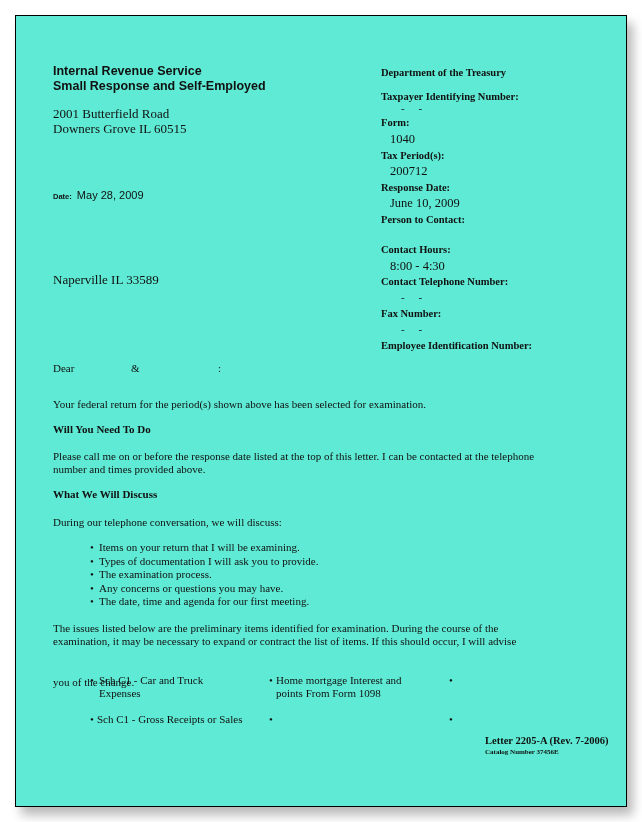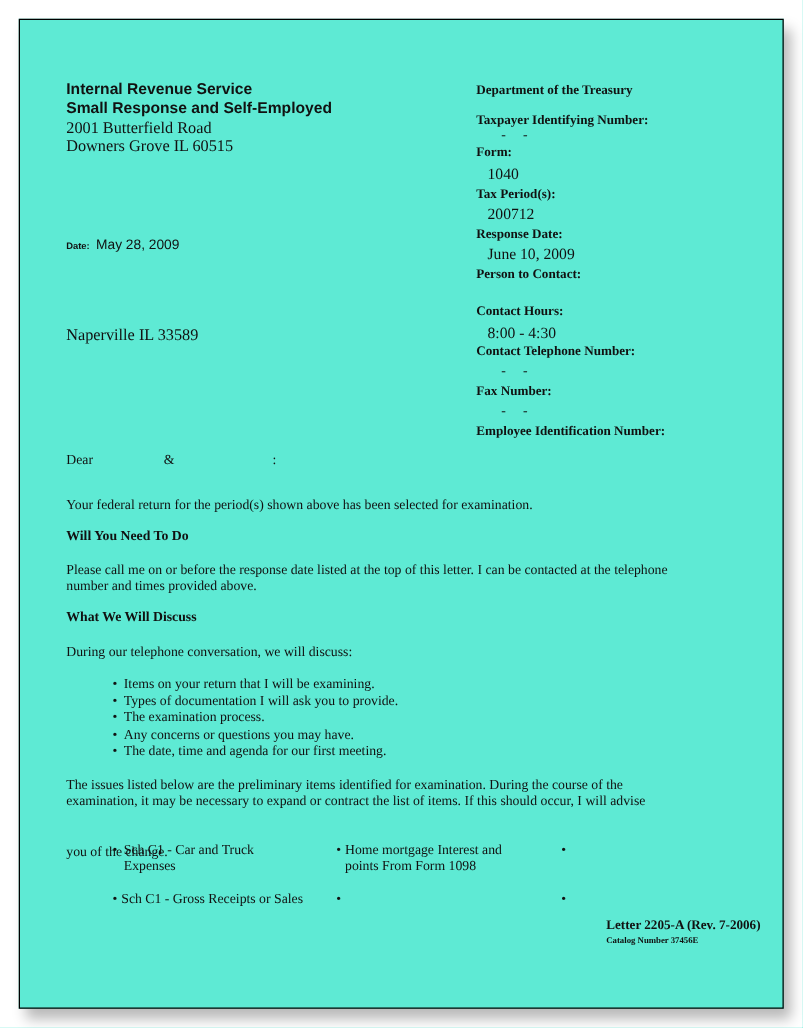--- a/index.html
+++ b/index.html
@@ -31,20 +31,21 @@
     .hdr-bold {
       font-family: "Liberation Sans", sans-serif;
       font-weight: bold;
       font-size: 12.5px;
       color: #111;
     }
     .hdr-addr {
       font-family: "Liberation Serif", serif;
       font-size: 13px;
       color: #111;
+      margin-top: 12px;
     }
 
     
     .rlabel {
       font-family: "Liberation Serif", serif;
       font-weight: bold;
       font-size: 10.5px;
       color: #111;
     }
     .rvalue {

